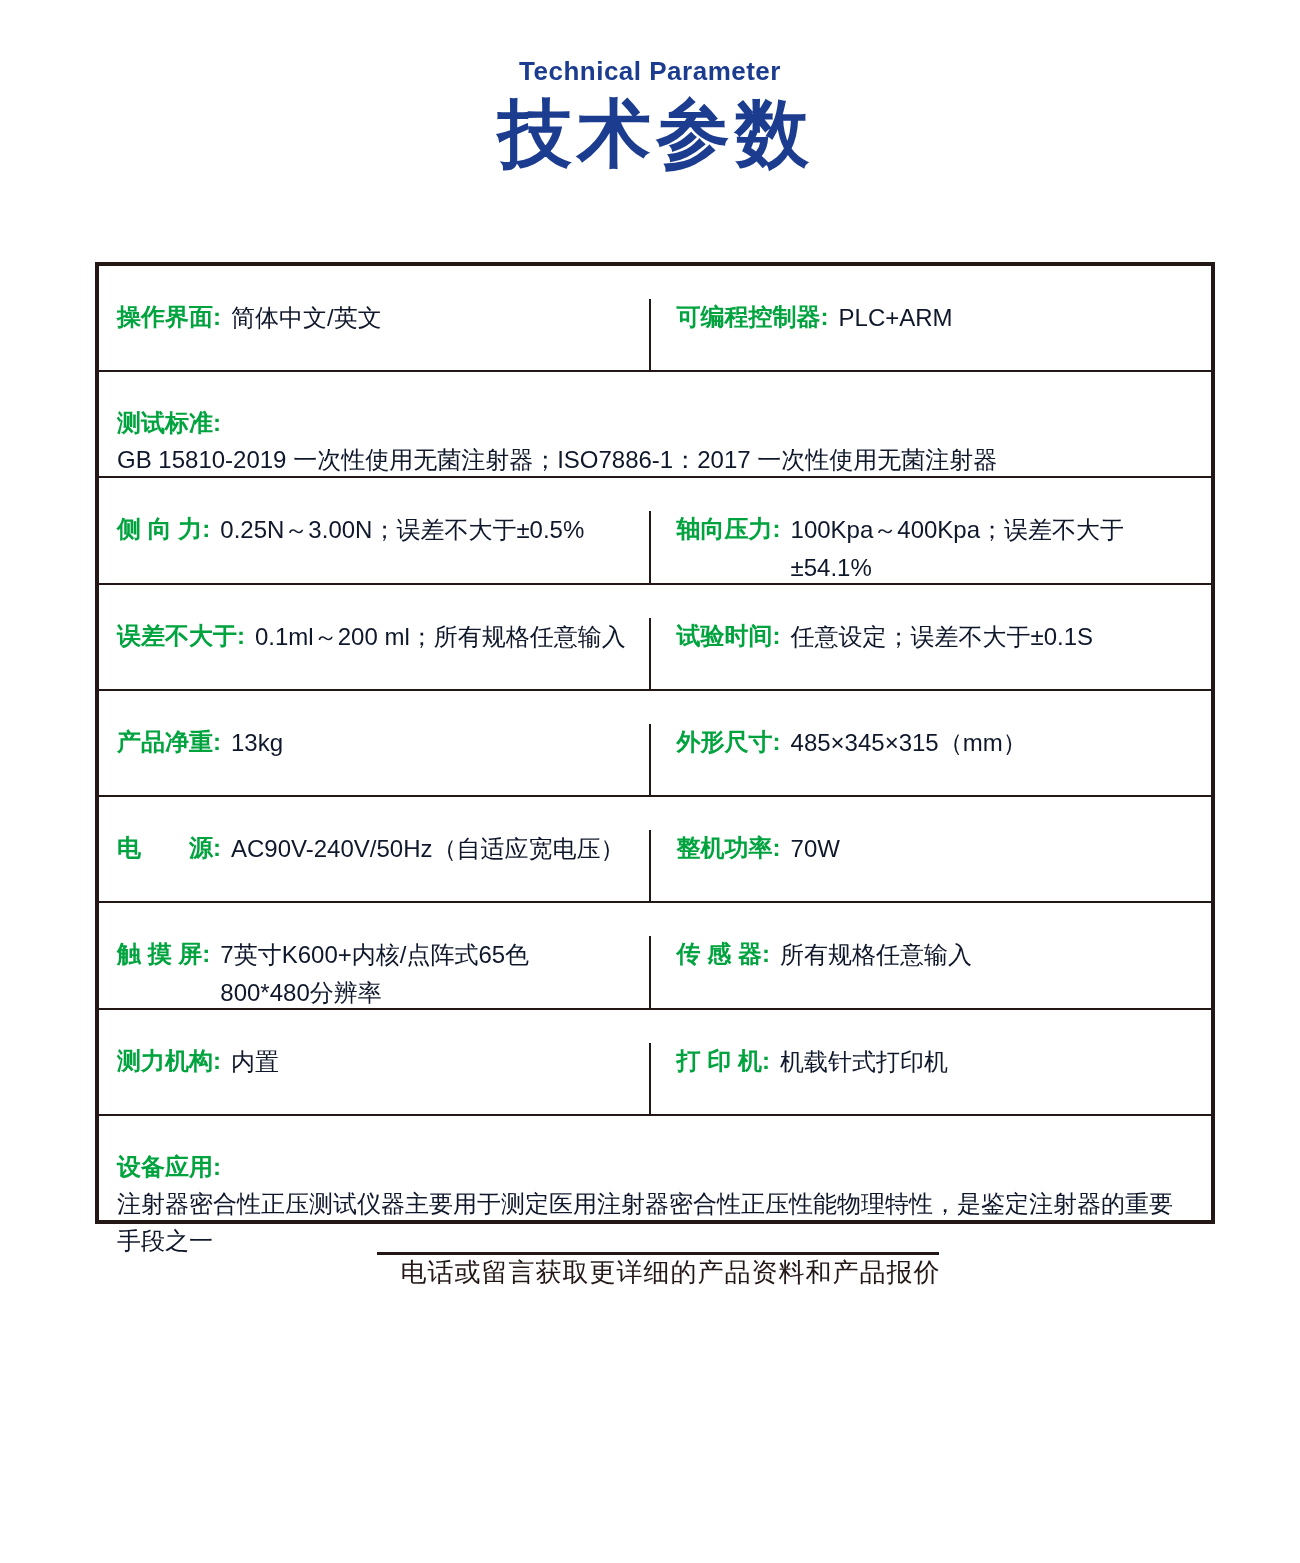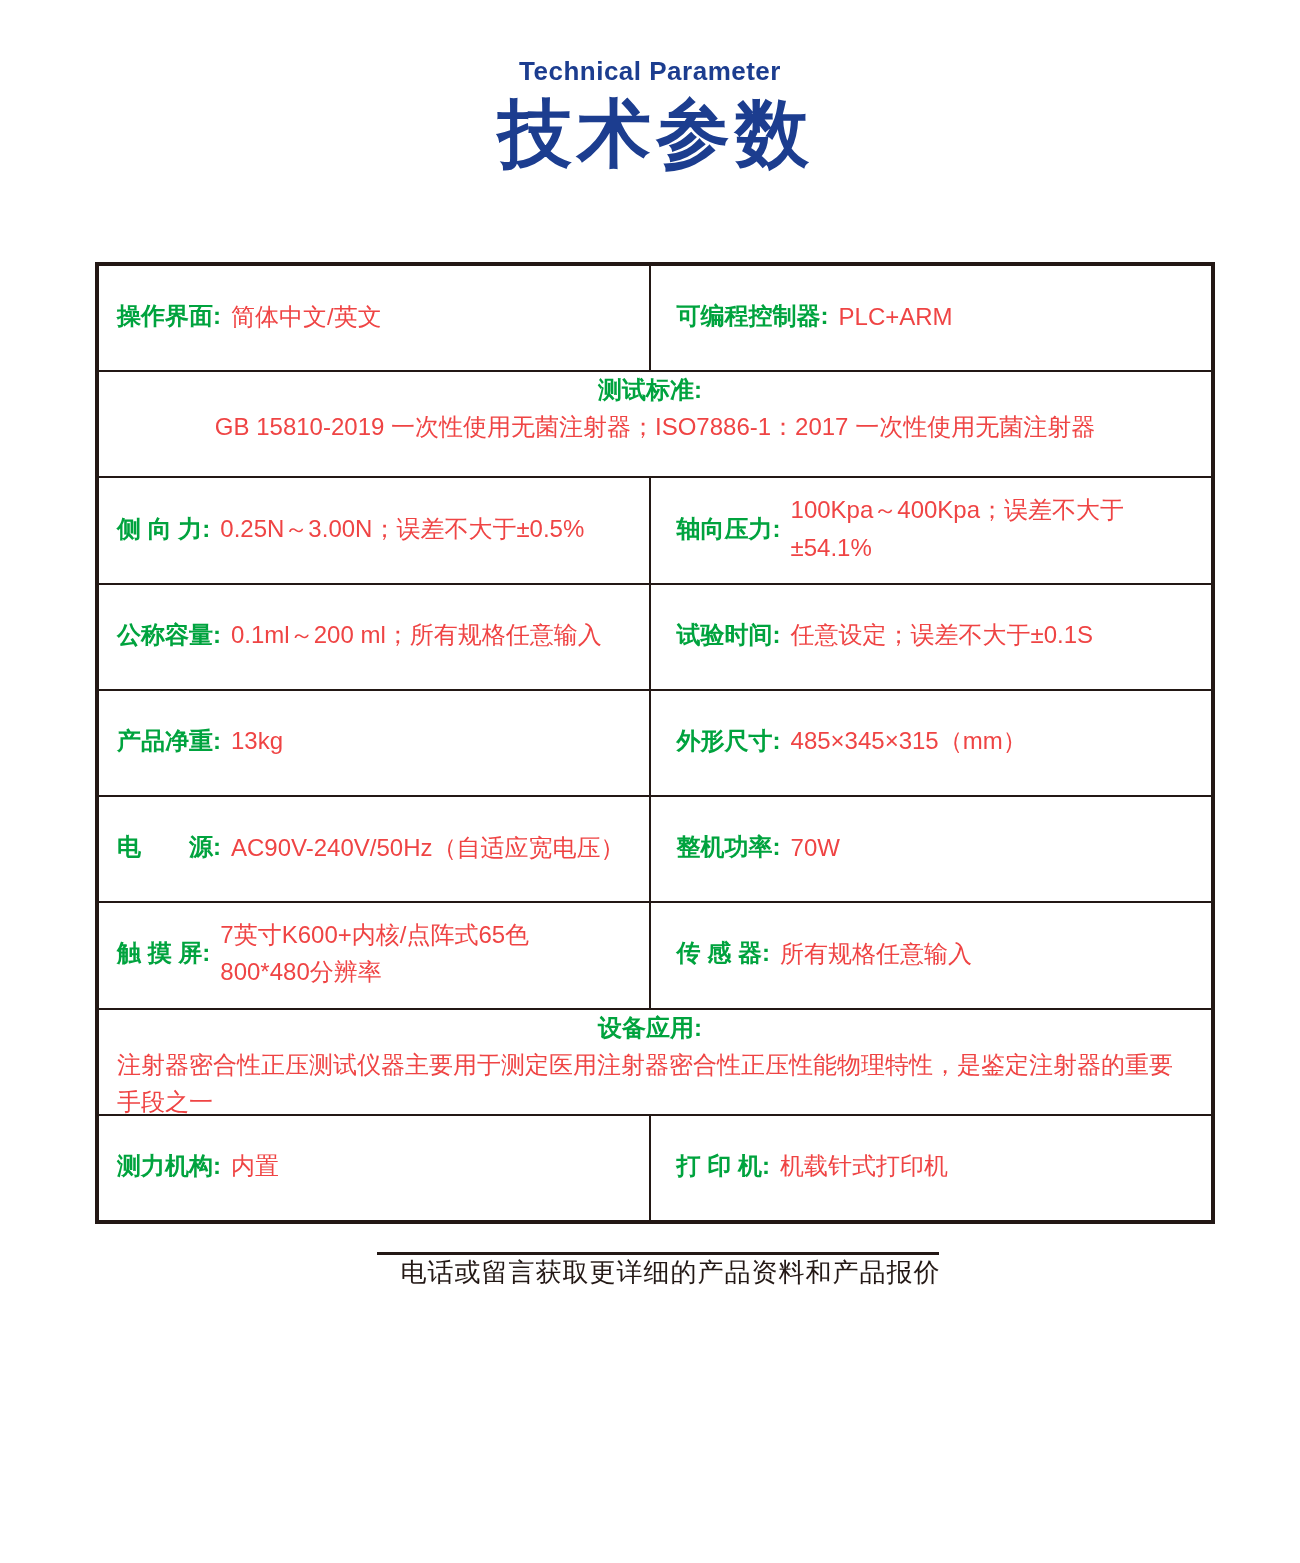--- a/index.html
+++ b/index.html
@@ -20,29 +20,29 @@
   
   .spec-table {
     position: absolute; left: 95px; top: 262px;
     width: 1120px; height: 962px;
     border: 4px solid #231815;
     display: flex; flex-direction: column;
     background: #ffffff;
   }
   .srow { flex: 1 1 0; display: flex; border-bottom: 2px solid #231815; min-height: 0; }
   .srow:last-child { border-bottom: none; }
-  .cell { display: flex; align-items: center; padding: 0 18px 4px 18px; min-width: 0; }
+  .cell { display: flex; padding: 0 18px 4px 18px; min-width: 0; margin-top: 33px; }
   .cell.left  { width: 49.6%; border-right: 2px solid #231815; }
   .cell.right { flex: 1 1 0; padding-left: 26px; }
   .cell.full  { width: 100%; flex-direction: column; }
   .lbl {
     color: #00a33e; font-weight: bold; font-size: 24px;
     white-space: pre; flex-shrink: 0; margin-right: 10px; line-height: 1.5;
   }
-  .val { color: #ef4444; font-size: 24px; white-space: pre-line; line-height: 1.55; }
+  .val { color: #0f172a; font-size: 24px; white-space: pre-line; line-height: 1.55; }
 
   
   .footer { position: absolute; left: 100px; top: 1252px; width: 1115px; display: flex; align-items: center; flex-direction: column; }
   .fline { width: 562px; height: 3px; background: #231815; flex-shrink: 0; }
   .fnote { margin-left: 26px; font-size: 26px; color: #231815; letter-spacing: 1px; white-space: nowrap; }
 </style>
 </head>
 <body>
 
 <div class="page">
@@ -78,21 +78,21 @@
         <span class="val">0.25N～3.00N；误差不大于±0.5%</span>
       </div>
       <div class="cell right">
         <span class="lbl">轴向压力:</span>
         <span class="val">100Kpa～400Kpa；误差不大于±54.1%</span>
       </div>
     </div>
 
     <div class="srow">
       <div class="cell left">
-        <span class="lbl">公称容量:</span>
+        <span class="lbl">误差不大于:</span>
         <span class="val">0.1ml～200 ml；所有规格任意输入</span>
       </div>
       <div class="cell right">
         <span class="lbl">试验时间:</span>
         <span class="val">任意设定；误差不大于±0.1S</span>
       </div>
     </div>
 
     <div class="srow">
       <div class="cell left">
@@ -122,34 +122,34 @@
         <span class="val">7英寸K600+内核/点阵式65色
 800*480分辨率</span>
       </div>
       <div class="cell right">
         <span class="lbl">传 感 器:</span>
         <span class="val">所有规格任意输入</span>
       </div>
     </div>
 
     <div class="srow">
-      <div class="cell full">
-        <span class="lbl">设备应用:</span>
-        <span class="val">注射器密合性正压测试仪器主要用于测定医用注射器密合性正压性能物理特性，是鉴定注射器的重要手段之一</span>
-      </div>
-    </div>
-
-    <div class="srow">
       <div class="cell left">
         <span class="lbl">测力机构:</span>
         <span class="val">内置</span>
       </div>
       <div class="cell right">
         <span class="lbl">打 印 机:</span>
         <span class="val">机载针式打印机</span>
+      </div>
+    </div>
+
+    <div class="srow">
+      <div class="cell full">
+        <span class="lbl">设备应用:</span>
+        <span class="val">注射器密合性正压测试仪器主要用于测定医用注射器密合性正压性能物理特性，是鉴定注射器的重要手段之一</span>
       </div>
     </div>
 
   </div>
 
   <div class="footer">
     <div class="fline"></div>
     <div class="fnote">电话或留言获取更详细的产品资料和产品报价</div>
   </div>
 

